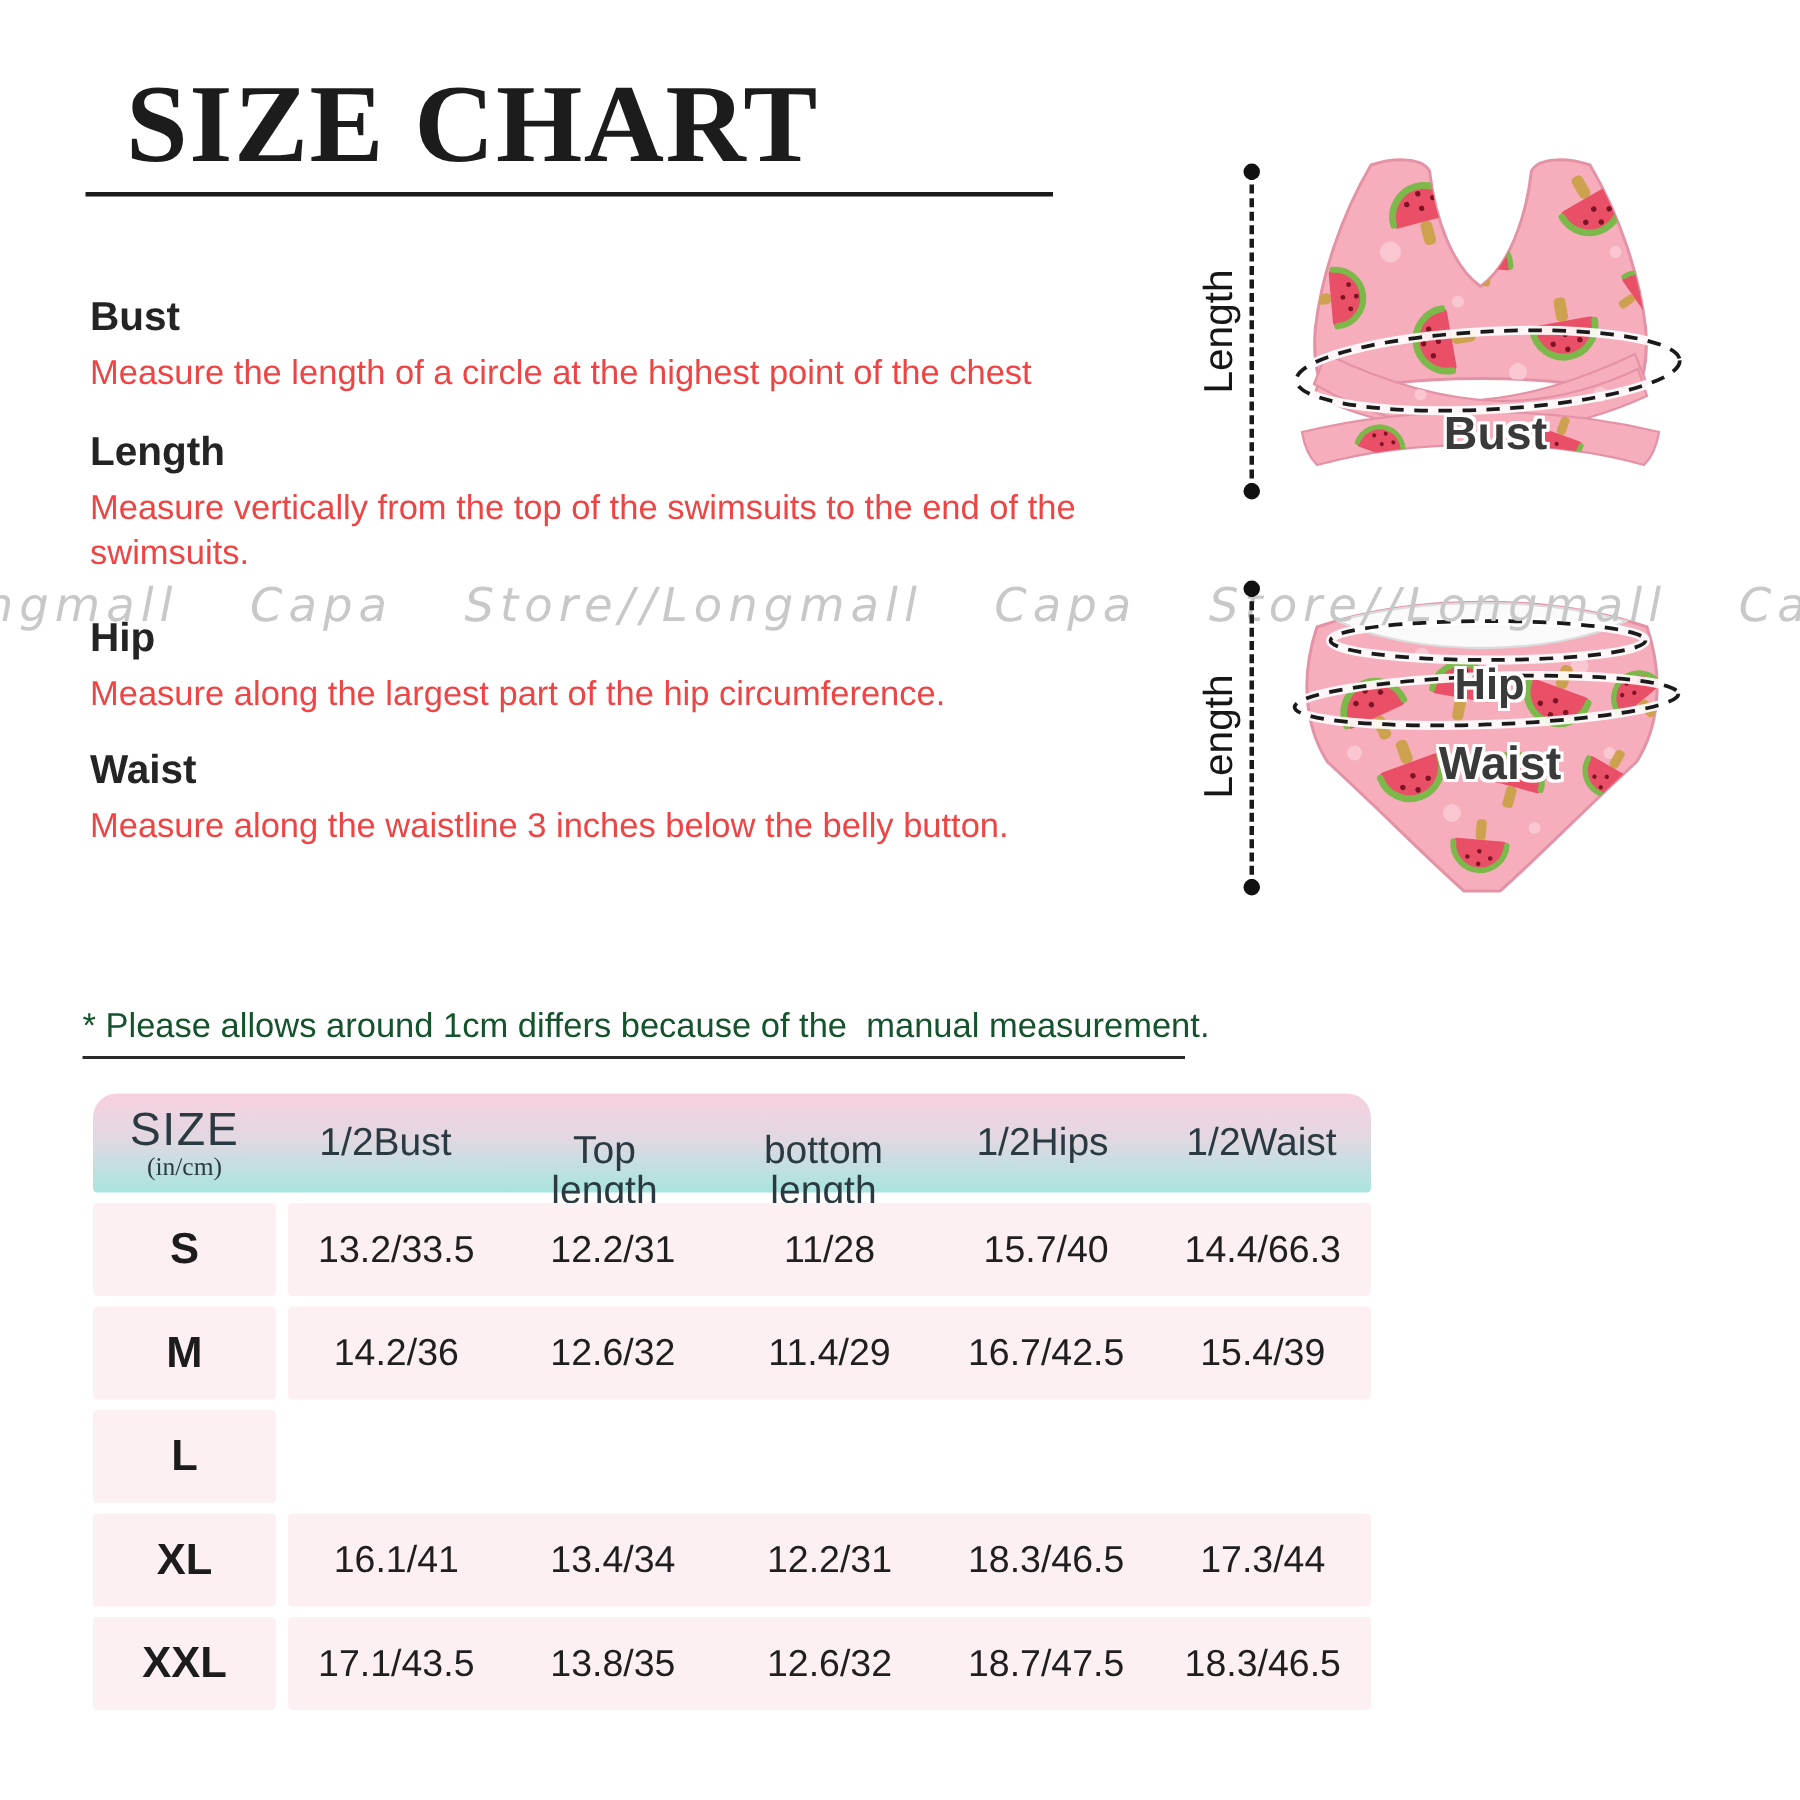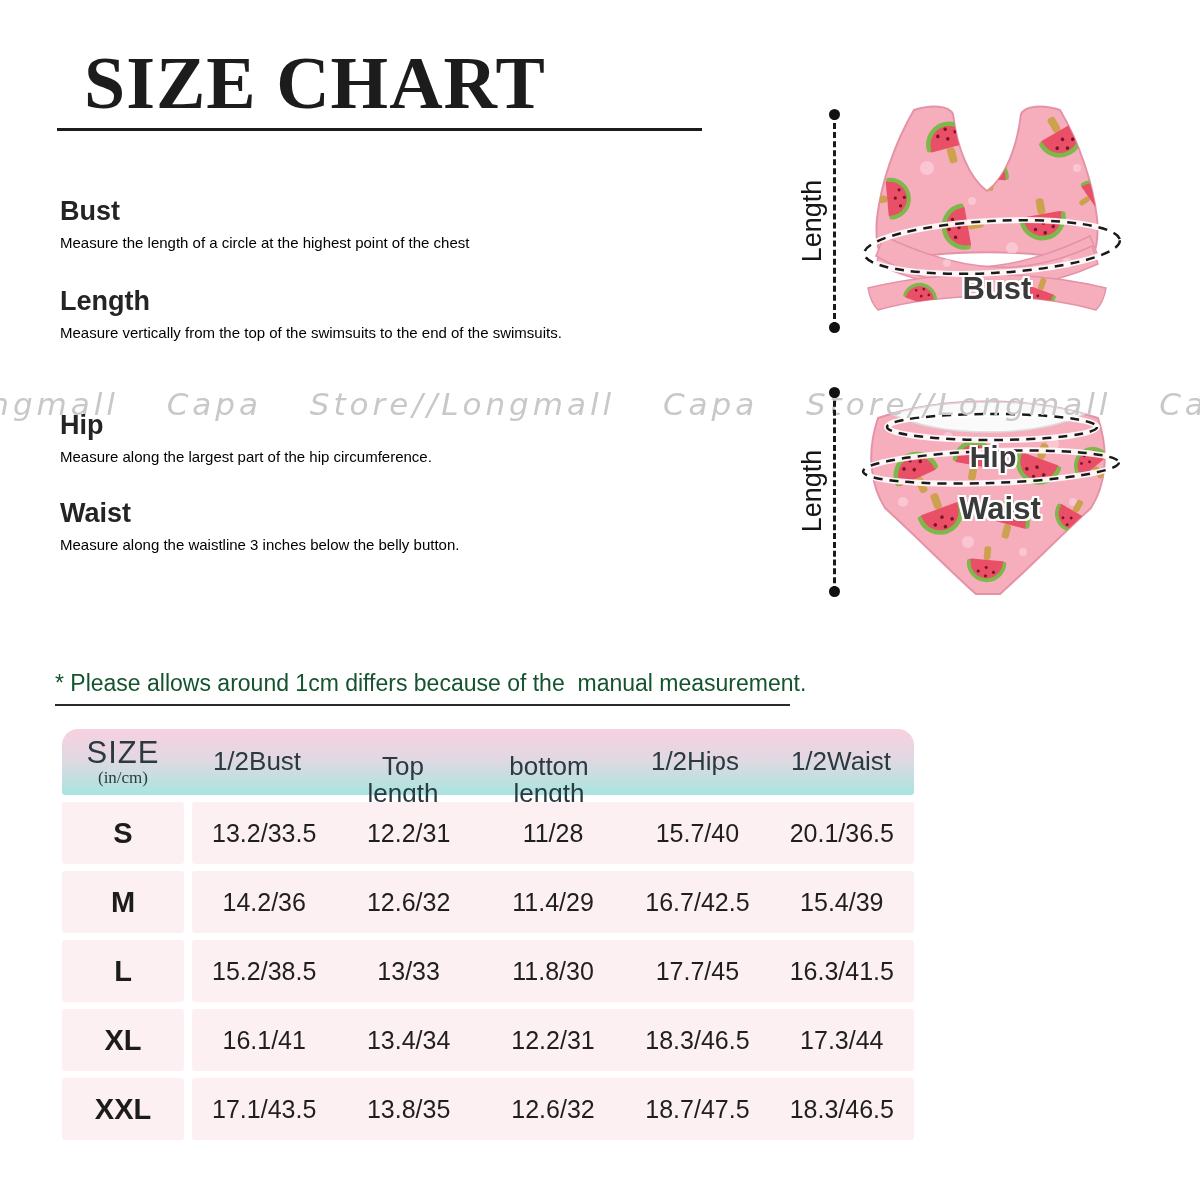--- a/index.html
+++ b/index.html
@@ -11,21 +11,21 @@
   
   .page-title{
     left:56px;top:46px;width:700px;
     font-family:"Liberation Serif", serif;font-weight:700;
     font-size:74px;line-height:1.0;color:#1c1c1c;letter-spacing:1px;margin-left:28px;
   }
   .title-rule{left:57px;top:128px;width:645px;height:3px;background:#1c1c1c;}
   
   .measure{left:60px;width:690px;z-index:3;}
   .measure h3{margin:0 0 6px 0;font-size:27px;font-weight:700;color:#242424;}
-  .measure p{margin:0;font-size:15px;line-height:1.32;color:#000000;}
+  .measure p{margin:0;font-size:23px;line-height:1.32;color:#ef4444;}
   
   .watermark{
     left:-55px;top:386px;width:1320px;z-index:2;
     font-family:"DejaVu Sans", sans-serif;font-style:italic;
     font-size:31px;color:#c8c8c8;letter-spacing:4px;word-spacing:10px;
     white-space:pre;overflow:hidden;
   }
   
   .garment{z-index:1;}
   .diagram-label{
@@ -198,42 +198,35 @@
     <div class="th">1/2Waist</div>
   </div>
 
   <div class="trow">
     <div class="size-cell">S</div>
     <div class="vals">
       <div class="td">13.2/33.5</div>
       <div class="td">12.2/31</div>
       <div class="td">11/28</div>
       <div class="td">15.7/40</div>
-      <div class="td">20.1/36.5</div>
+      <div class="td">14.4/66.3</div>
     </div>
   </div>
   <div class="trow">
     <div class="size-cell">M</div>
     <div class="vals">
       <div class="td">14.2/36</div>
       <div class="td">12.6/32</div>
       <div class="td">11.4/29</div>
       <div class="td">16.7/42.5</div>
       <div class="td">15.4/39</div>
     </div>
   </div>
   <div class="trow">
     <div class="size-cell">L</div>
-    <div class="vals">
-      <div class="td">15.2/38.5</div>
-      <div class="td">13/33</div>
-      <div class="td">11.8/30</div>
-      <div class="td">17.7/45</div>
-      <div class="td">16.3/41.5</div>
-    </div>
   </div>
   <div class="trow">
     <div class="size-cell">XL</div>
     <div class="vals">
       <div class="td">16.1/41</div>
       <div class="td">13.4/34</div>
       <div class="td">12.2/31</div>
       <div class="td">18.3/46.5</div>
       <div class="td">17.3/44</div>
     </div>

